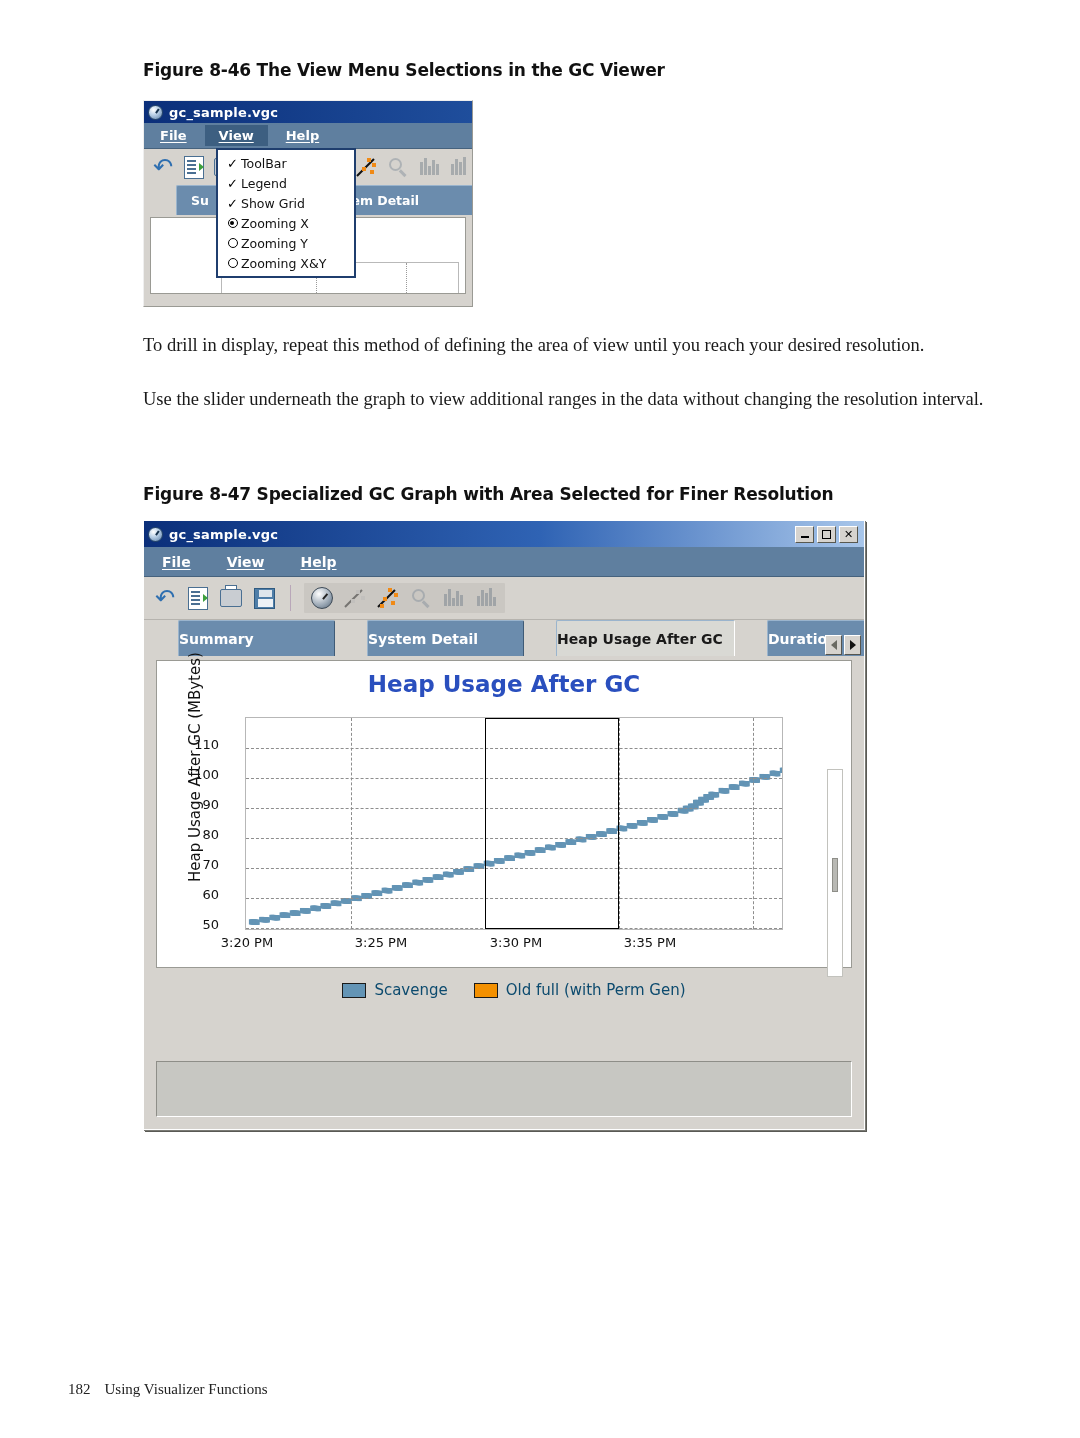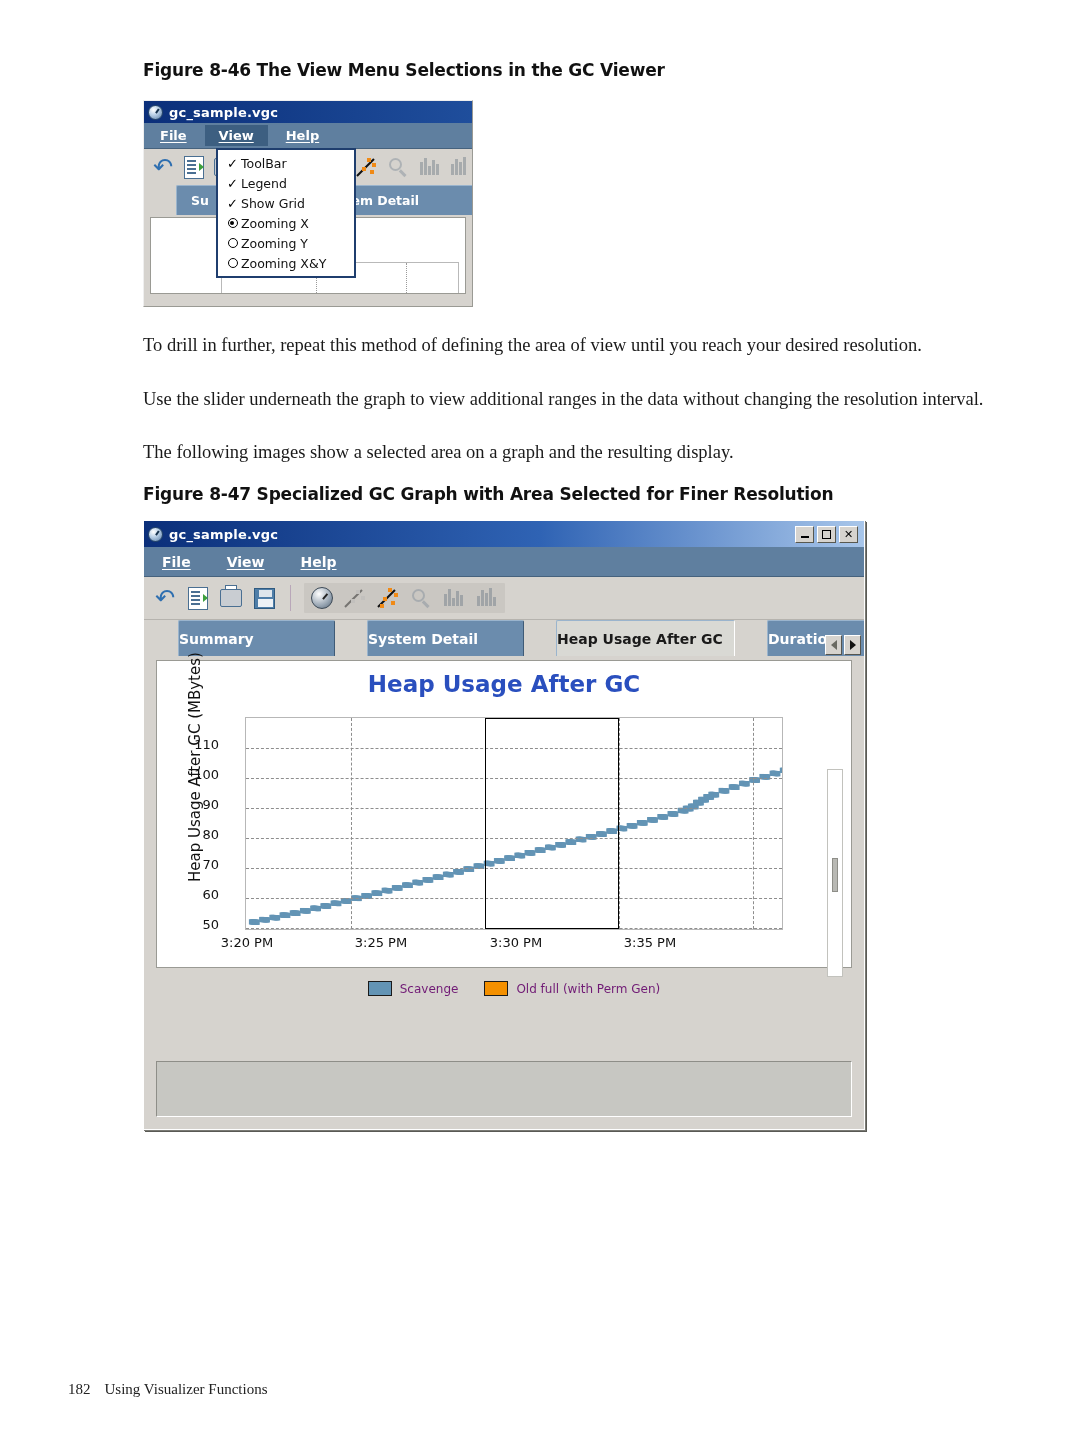--- a/index.html
+++ b/index.html
@@ -272,21 +272,21 @@
   #xlabel{
     position:absolute;left:88px;width:538px;top:243px;text-align:center;
     font-family:"DejaVu Sans",sans-serif;font-size:15px;color:#111;
   }
   #legend{
     position:absolute;left:88px;width:538px;top:268px;
     display:flex;align-items:center;justify-content:center;gap:26px;
   }
   .lg{display:flex;align-items:center;gap:8px;}
   .lg .sw{width:24px;height:15px;border:1px solid #1a1a1a;box-sizing:border-box;}
-  .lg .lb{font-family:"DejaVu Sans",sans-serif;font-size:12px;color:#701a75;}
+  .lg .lb{font-family:"DejaVu Sans",sans-serif;font-size:15px;color:#0c4a6e;}
   #vslider{
     position:absolute;right:8px;top:56px;width:16px;height:208px;
     background:#ffffff;border:1px solid #c2c2bd;box-sizing:border-box;
   }
   #vslider .thumb{
     position:absolute;left:4px;top:88px;width:6px;height:34px;
     background:#b9b9b4;border:1px solid #8e8e88;box-sizing:border-box;
   }
   #statusbar{
     position:absolute;left:12px;right:12px;bottom:12px;height:56px;
@@ -420,23 +420,22 @@
       </div>
       <div class="mrow">
         <span class="mk">
             <span class="radio"></span>
           </span>
         <span>Zooming X&amp;Y</span>
       </div>
     </div>
   </div>
 
-  <div id="para1" class="para">To drill in further, repeat this method of defining the area of view until you reach your desired resolution.</div>
+  <div id="para1" class="para">To drill in display, repeat this method of defining the area of view until you reach your desired resolution.</div>
   <div id="para2" class="para">Use the slider underneath the graph to view additional ranges in the data without changing the resolution interval.</div>
-  <div id="para3" class="para">The following images show a selected area on a graph and the resulting display.</div>
 
   <div id="fig47-caption" class="fig-caption">Figure 8-47 Specialized GC Graph with Area Selected for Finer Resolution</div>
 
   <div id="fig47">
 
     <div class="titlebar">
       <div class="tb-left">
         <div class="tb-icon"></div>
         <div class="tb-title">gc_sample.vgc</div>
       </div>

